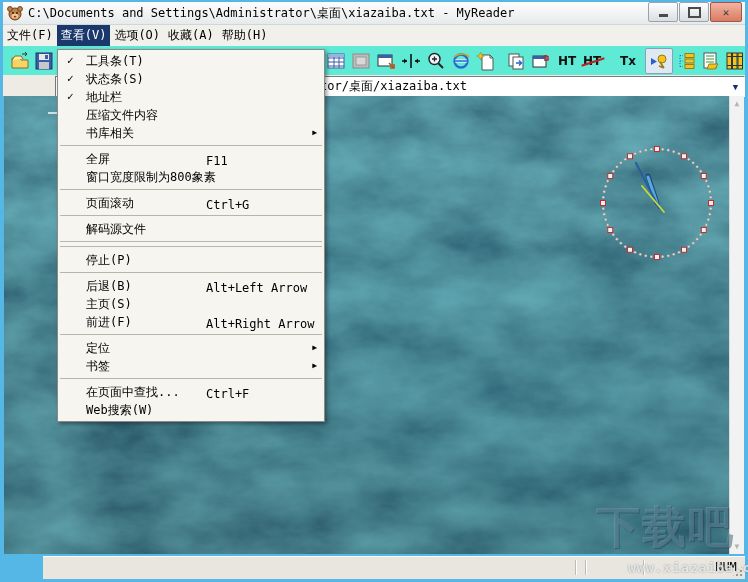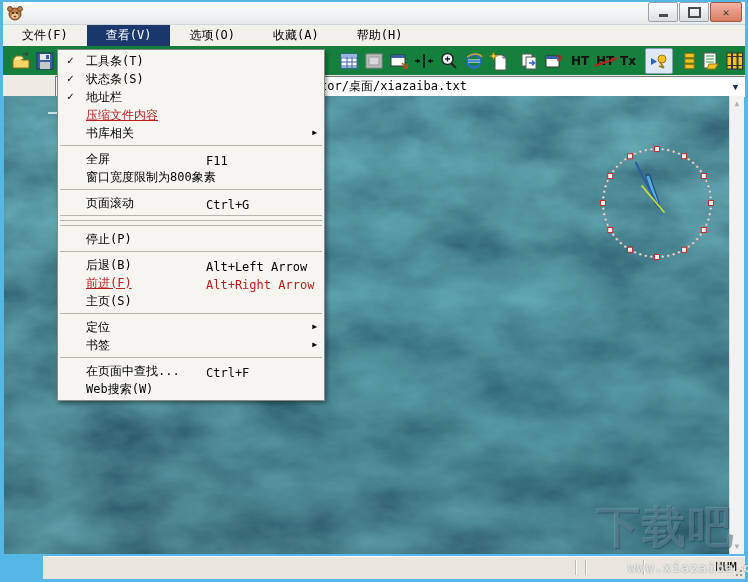--- a/index.html
+++ b/index.html
@@ -18,25 +18,25 @@
   .wbtn{width:28px;height:18px;border:1px solid #98a3ab;border-radius:2px;
     background:linear-gradient(#fefefe,#d9dee2);display:flex;align-items:center;justify-content:center;}
   .wbtn.close{background:linear-gradient(#f2b3a2,#d97d62);border-color:#a35544;width:30px;}
   .glyph-min{width:9px;height:3px;background:#4a4a4a;margin-top:6px;}
   .glyph-max{width:9px;height:7px;border:2px solid #4a4a4a;}
   .glyph-x{font-size:11px;font-weight:bold;color:#3c3c3c;line-height:1;}
 
   
   .menubar{left:3px;top:25px;right:3px;height:21px;background:#f2f0ea;display:flex;
     border-bottom:1px solid #e0ded6;}
-  .mb-item{padding:0 19px;line-height:21px;cursor:default;}
+  .mb-item{padding:0 4px;line-height:21px;cursor:default;}
   .mb-item.active{background:#1a386b;color:#fff;}
 
   
-  .toolbar{left:3px;top:46px;right:3px;height:29px;background:#15803d;display:flex;align-items:center;
+  .toolbar{left:3px;top:46px;right:3px;height:29px;background:#5eead4;display:flex;align-items:center;
     border-bottom:1px solid #d6d3c9;}
   .tbtn{width:24px;height:25px;display:flex;align-items:center;justify-content:center;flex:none;}
   .tbtn svg{display:block;}
   .t-text{font-size:12px;font-weight:bold;color:#111;font-family:"DejaVu Sans","Liberation Sans",sans-serif;}
   .tbtn.pressed{border:1px solid #8aa0b8;background:#dfe9f3;border-radius:2px;height:24px;width:26px;}
   .ht-off-wrap{position:relative;}
   .ht-strike{position:absolute;left:-2px;top:7px;width:24px;height:2px;background:#c02020;transform:rotate(-18deg);}
 
   
   .addressbar{left:3px;top:75px;right:3px;height:21px;background:#edebe4;display:flex;align-items:center;justify-content:center;}
@@ -64,21 +64,21 @@
   
   .clock{left:598px;top:144px;}
 
   
   .dropdown{left:57px;top:49px;width:266px;background:#f6f5f0;border:1px solid #8a8a8a;
     box-shadow:2px 2px 4px rgba(0,0,0,.4);padding:2px 0;z-index:50;}
   .mi{height:18px;line-height:18px;position:relative;padding-left:28px;white-space:nowrap;}
   .mi .chk{position:absolute;left:9px;top:0;font-weight:bold;font-size:11px;}
   .mi .sc{position:absolute;left:148px;top:2px;}
   .mi .subarrow{position:absolute;right:7px;top:0;font-size:8px;}
-  .mi.disabled{color:#b91c1c;text-decoration:underline;}
+  .mi.disabled{color:#000000;}
   .msep{height:1px;background:#b8b5ad;margin:3px 2px 4px 2px;}
 
   
   .statusbar{left:3px;top:556px;right:3px;height:22px;background:#e9e6df;border-top:1px solid #fff;margin-left:40px;}
   .sb-div{position:absolute;top:3px;width:1px;height:15px;background:#bdbbb2;box-shadow:1px 0 0 #fff;}
   .sb-num{position:absolute;left:665px;top:3px;width:36px;text-align:center;font-size:12px;}
   .grip{position:absolute;right:1px;bottom:1px;width:13px;height:13px;
     background-image:radial-gradient(#9a978e 1.2px,transparent 1.3px);background-size:4px 4px;
     clip-path:polygon(100% 0,100% 100%,0 100%);}
 
@@ -95,20 +95,21 @@
 <div class="abs titlebar">
   <svg class="title-icon" viewBox="0 0 16 16">
     <circle cx="8" cy="9" r="6" fill="#c08248" stroke="#6b3f1d"></circle>
     <circle cx="3" cy="4" r="2.4" fill="#c08248" stroke="#6b3f1d"></circle>
     <circle cx="13" cy="4" r="2.4" fill="#c08248" stroke="#6b3f1d"></circle>
     <ellipse cx="8" cy="11" rx="3.4" ry="2.6" fill="#e8c898"></ellipse>
     <circle cx="6" cy="8" r=".9" fill="#241408"></circle>
       <circle cx="10" cy="8" r=".9" fill="#241408"></circle>
     <ellipse cx="8" cy="11.6" rx="1.4" ry=".9" fill="#a03020"></ellipse>
   </svg>
+  <span class="title-text">C:\Documents and Settings\Administrator\桌面\xiazaiba.txt - MyReader</span>
 </div>
 <div class="abs winbtns">
   <div class="wbtn">
       <div class="glyph-min"></div>
     </div>
   <div class="wbtn">
       <div class="glyph-max"></div>
     </div>
   <div class="wbtn close">
       <span class="glyph-x">✕</span>
@@ -212,21 +213,21 @@
   </div>
   <div class="tbtn" style="margin-left:3px;width:22px">
     <span class="t-text">HT</span>
   </div>
   <div class="tbtn" style="margin-left:3px;width:22px">
     <span class="ht-off-wrap t-text">
       <span>HT</span>
       <span class="ht-strike"></span>
     </span>
   </div>
-  <div class="tbtn" style="margin-left:1px;width:22px">
+  <div class="tbtn" style="margin-left:14px;width:22px">
     <span class="t-text">Tx</span>
   </div>
   <div class="tbtn pressed" style="margin-left:6px">
     <svg width="20" height="20" viewBox="0 0 20 20">
       <path d="M2 7l6 3.5L2 14z" fill="#2a5fd0"></path>
       <circle cx="13" cy="8" r="4" fill="#f2c420" stroke="#a07810"></circle>
       <path d="M11 11l4 6m0 0-5-2" fill="none" stroke="#a07810" stroke-width="1.6"></path>
     </svg>
   </div>
   <div class="tbtn" style="margin-left:4px;width:20px">
@@ -358,27 +359,28 @@
     <div class="mi"><span class="chk">✓</span><span>状态条(S)</span></div>
     <div class="mi"><span class="chk">✓</span><span>地址栏</span></div>
     <div class="mi disabled"><span>压缩文件内容</span></div>
     <div class="mi"><span>书库相关</span><span class="subarrow">▶</span></div>
     <div class="msep"></div>
     <div class="mi"><span>全屏</span><span class="sc">F11</span></div>
     <div class="mi"><span>窗口宽度限制为800象素</span></div>
     <div class="msep"></div>
     <div class="mi"><span>页面滚动</span><span class="sc">Ctrl+G</span></div>
     <div class="msep"></div>
+    <div class="mi"><span>解码源文件</span></div>
     <div class="msep"></div>
     <div class="msep"></div>
     <div class="mi"><span>停止(P)</span></div>
     <div class="msep"></div>
     <div class="mi"><span>后退(B)</span><span class="sc">Alt+Left Arrow</span></div>
+    <div class="mi"><span>主页(S)</span></div>
     <div class="mi disabled"><span>前进(F)</span><span class="sc">Alt+Right Arrow</span></div>
-    <div class="mi"><span>主页(S)</span></div>
     <div class="msep"></div>
     <div class="mi"><span>定位</span><span class="subarrow">▶</span></div>
     <div class="mi"><span>书签</span><span class="subarrow">▶</span></div>
     <div class="msep"></div>
     <div class="mi"><span>在页面中查找...</span><span class="sc">Ctrl+F</span></div>
     <div class="mi"><span>Web搜索(W)</span></div>
   </div>
 
 <div class="abs statusbar">
   <div class="sb-div" style="left:532px"></div>

